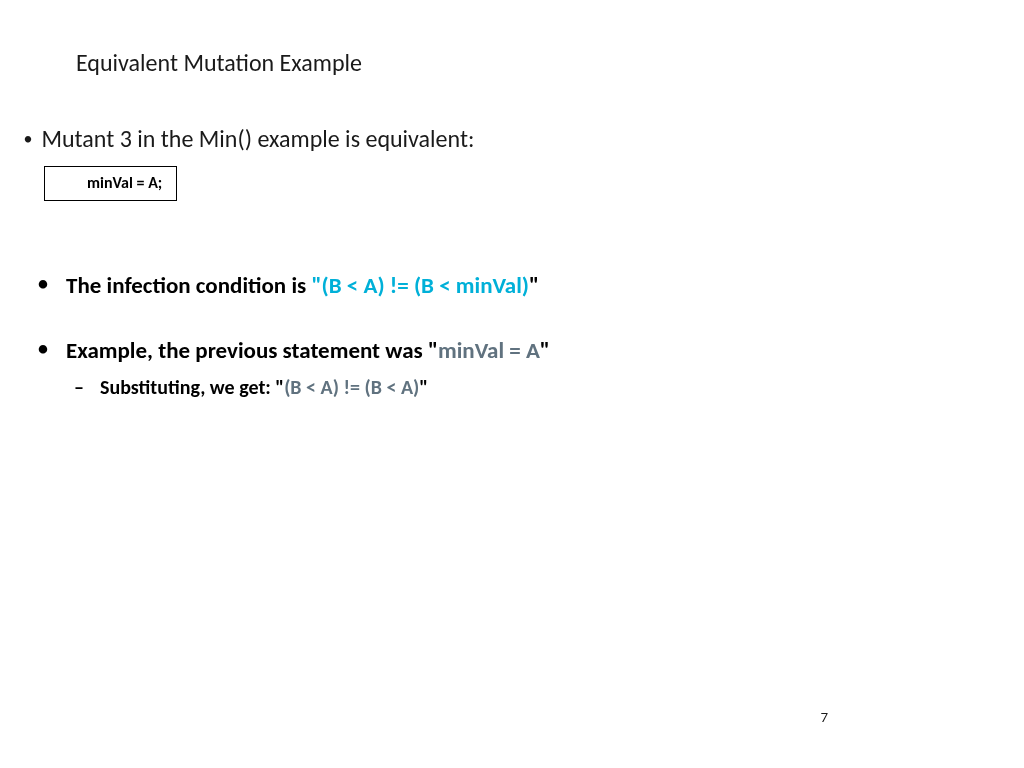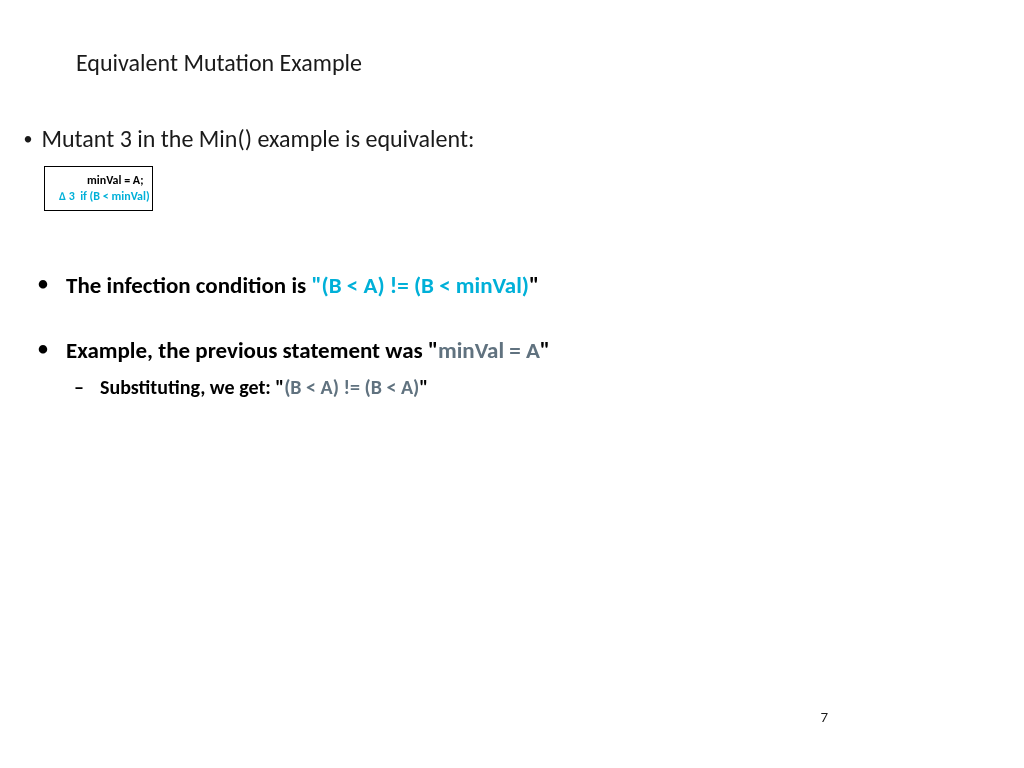--- a/index.html
+++ b/index.html
@@ -34,22 +34,22 @@
       font-size: 18px;
       vertical-align: middle;
       position: relative;
       top: -2px;
     }
     .code-box {
       position: absolute;
       top: 166px;
       left: 44px;
       border: 1px solid #000000;
-      padding: 6px 2px 6px 14px;
-      font-size: 12px;
+      padding: 6px 14px 6px 14px;
+      font-size: 16px;
       font-weight: 600;
       line-height: 1.3;
       font-family: Calibri, "Segoe UI", Arial, sans-serif;
     }
     .code-line { white-space: pre; }
     .code-indent { padding-left: 28px; }
     .cyan { color: #00b0d8; }
     .content-list {
       position: absolute;
       top: 270px;
@@ -114,21 +114,20 @@
 
 <h1 class="slide-title">Equivalent Mutation Example</h1>
 
 <div class="intro-line">
   <span class="intro-bullet">•</span>
   <span>Mutant 3 in the Min() example is equivalent:</span>
 </div>
 
 <div class="code-box">
   <div class="code-line code-indent">minVal = A;</div>
-  <div class="code-line cyan">∆ 3  if (B &lt; minVal)</div>
 </div>
 
 <ul class="content-list">
   <li>
     <span>The infection condition is </span><span class="cyan">"</span><span class="cyan">(B &lt; A) != (B &lt; minVal)</span><span>"</span>
   </li>
   <li>
     <span>Example, the previous statement was "</span><span class="slate">minVal = A</span><span>"</span>
     <ul class="sub-list">
       <li>

